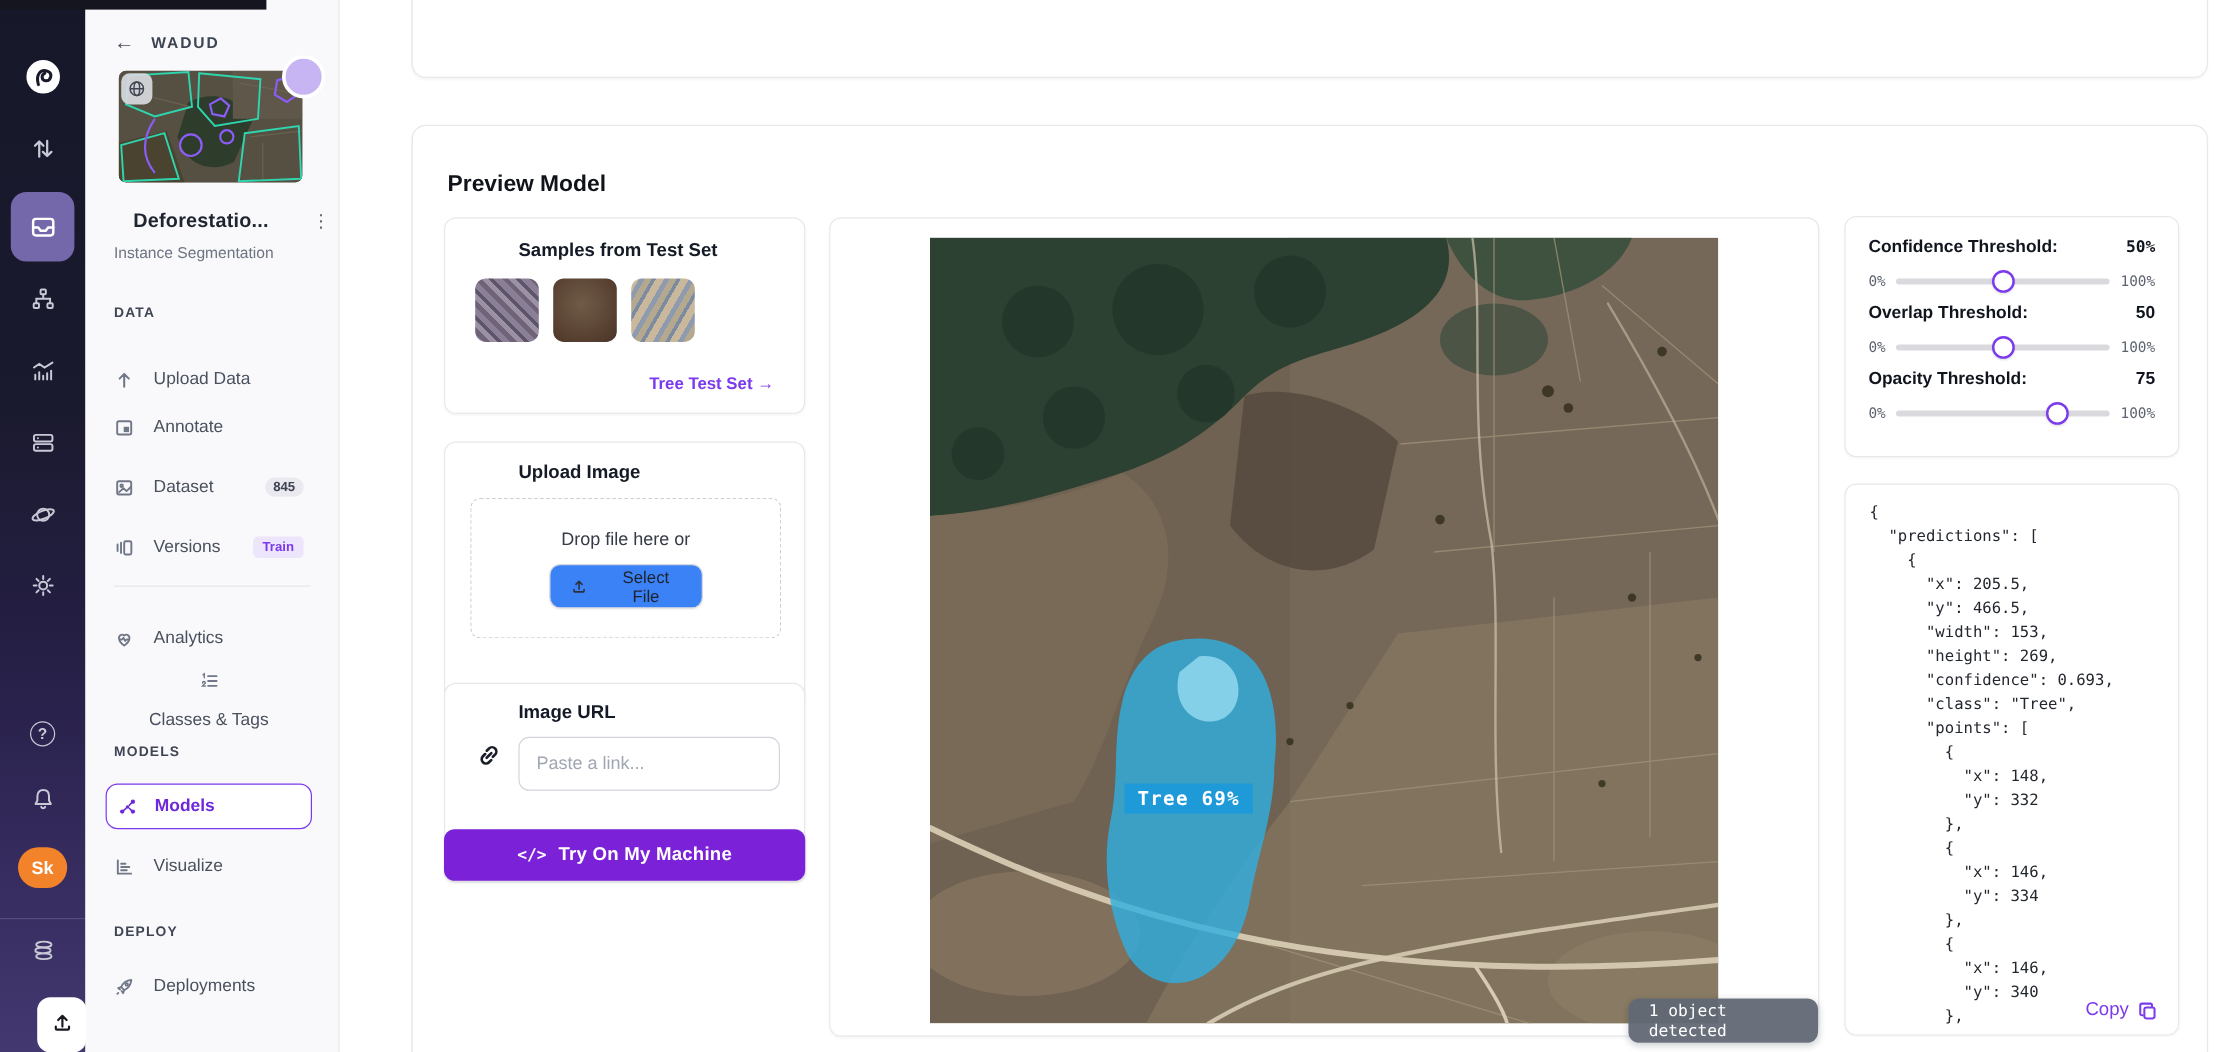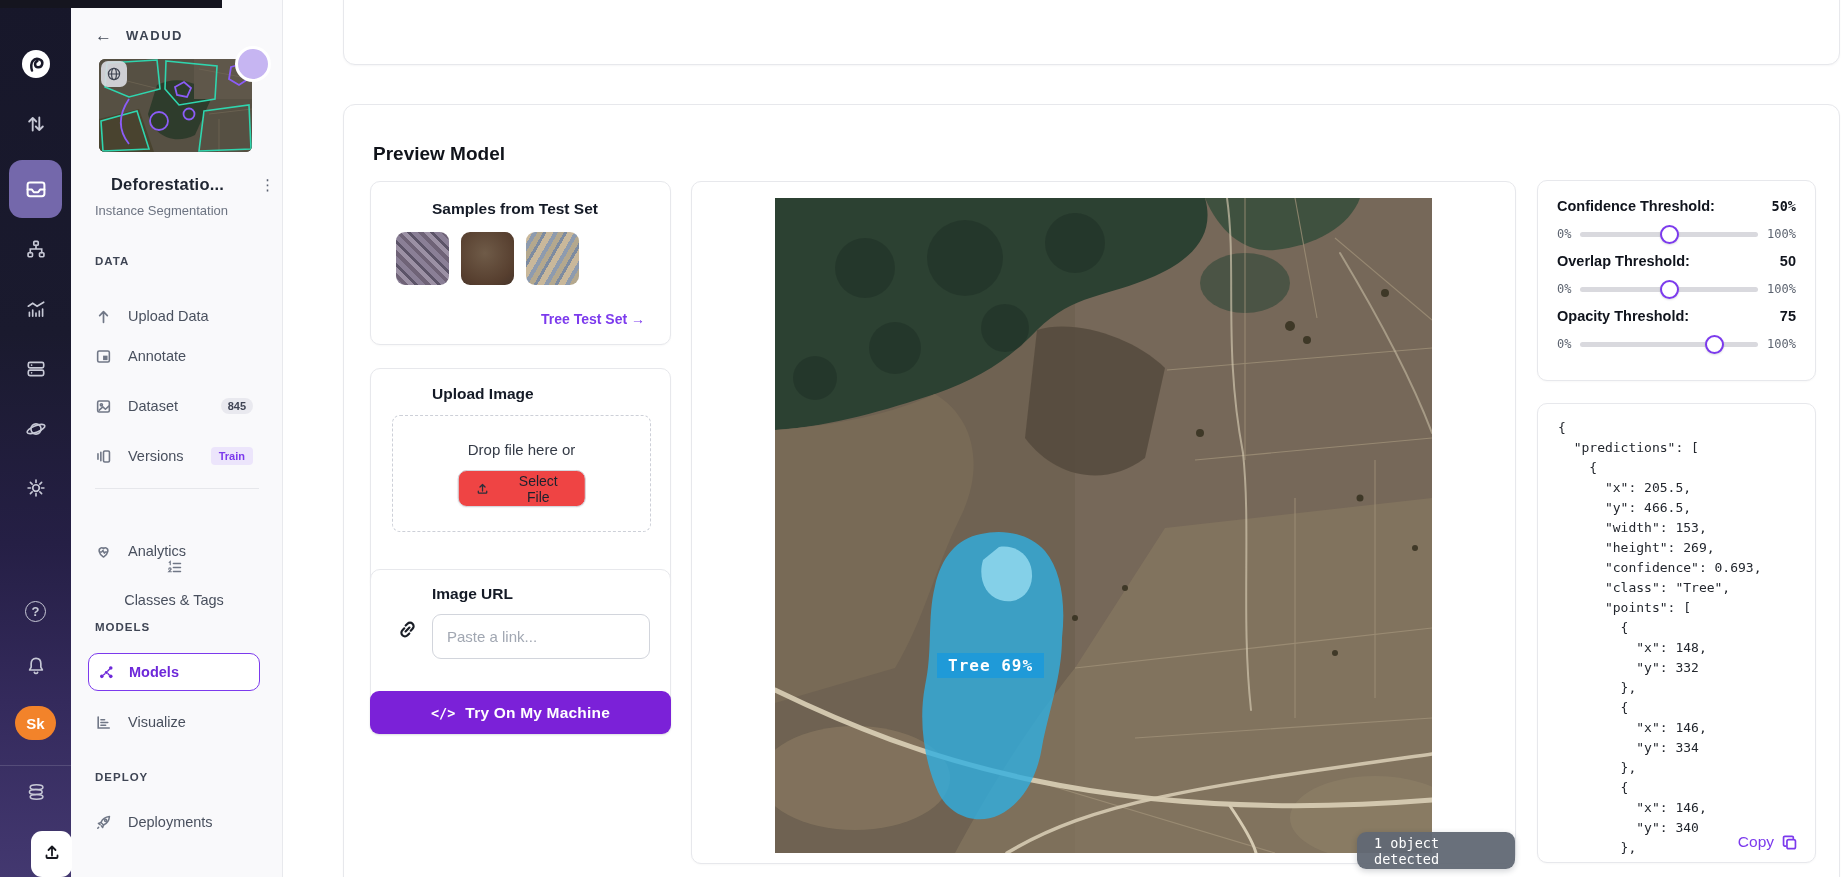--- a/index.html
+++ b/index.html
@@ -72,21 +72,21 @@
   .thumb-row{position:absolute;left:25px;top:50px;display:flex;gap:12px;}
   .sample-thumb{width:53px;height:53px;border-radius:9px;cursor:pointer;}
   .view-link{position:absolute;right:25px;bottom:17px;font-size:14px;font-weight:bold;color:#7c3aed;cursor:pointer;}
 
   .upload-card{left:26px;top:263px;width:301px;height:224px;}
   .upload-title{position:absolute;left:25px;top:16px;}
   .dropzone{position:absolute;left:21px;top:46px;width:259px;height:117px;border:1.5px dashed #cdd0d8;
     border-radius:8px;cursor:pointer;}
   .drop-text{position:absolute;left:0;top:25px;width:100%;text-align:center;font-size:15px;color:#343a46;}
   .select-btn{position:absolute;left:50%;transform:translateX(-50%);top:54px;height:37px;padding:0 17px;
-    background:#ef4444;border:1px solid #d4d7dd;border-radius:9px;display:flex;align-items:center;gap:20px;
+    background:#3b82f6;border:1px solid #d4d7dd;border-radius:9px;display:flex;align-items:center;gap:20px;
     font-size:14px;color:#1d222d;cursor:pointer;box-shadow:0 1px 1px rgba(16,24,40,.05);}
 
   .url-card{left:26px;top:464px;width:301px;height:136px;}
   .url-title{position:absolute;left:25px;top:15px;}
   .link-icon{position:absolute;left:25px;top:48px;color:#191d26;}
   .url-input{position:absolute;left:61px;top:44px;width:218px;height:45px;border:1px solid #d2d5dc;
     border-radius:9px;padding:0 14px;font-size:15px;color:#30353f;font-family:"Liberation Sans",sans-serif;}
   .url-input::placeholder{color:#a1a7b2;}
 
   .try-btn{position:absolute;left:26px;top:586px;width:301px;height:43px;background:#7b21d8;border:none;
@@ -287,21 +287,21 @@
         <path d="M2.8 5.4 V10.6 M5.5 4 V12"></path>
         <rect x="8" y="2.8" width="5.6" height="10.4" rx="1.2"></rect>
       </svg>
     </span>
     <span class="s-label">Versions</span>
     <span class="badge-purple">Train</span>
   </div>
 
   <div class="side-divider"></div>
 
-  <div class="side-row" style="top:538px;align-items:center;">
+  <div class="side-row" style="top:519px;align-items:center;">
     <span class="s-icon">
       <svg width="17" height="17" viewBox="0 0 16 16" fill="none" stroke="currentColor" stroke-width="1.4" stroke-linecap="round" stroke-linejoin="round">
         <path d="M8 13.2 C3 9.8 3 5.6 5.6 4.7 C7 4.3 8 5.3 8 5.3 C8 5.3 9 4.3 10.4 4.7 C13 5.6 13 9.8 8 13.2 Z"></path>
         <path d="M4.6 8.4 h1.8 l1 -1.4 1.4 2.6 1 -1.2 h1.6"></path>
       </svg>
     </span>
     <span class="s-label">Analytics</span>
   </div>
 
   <div class="side-row" style="top:559px;flex-direction:column;">

